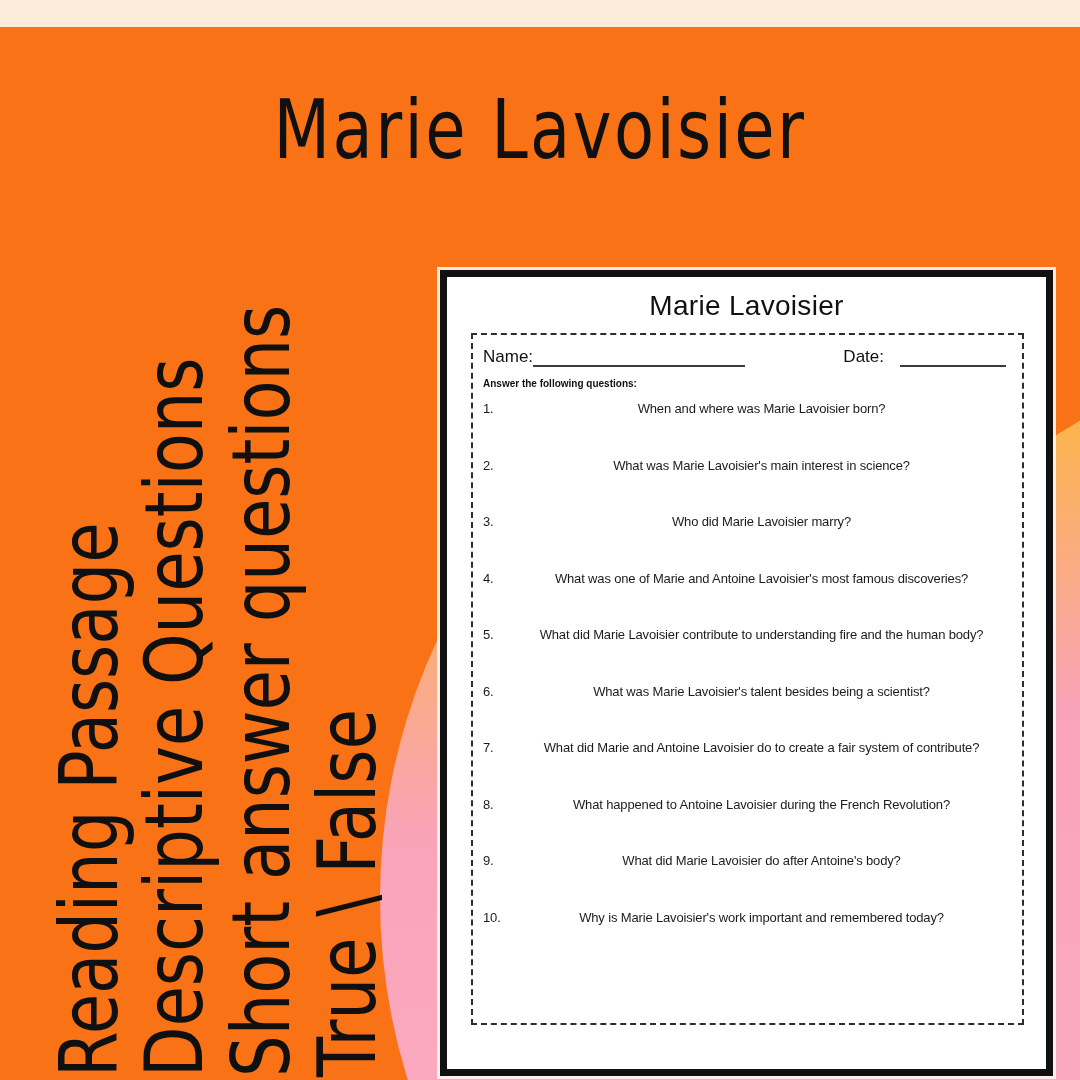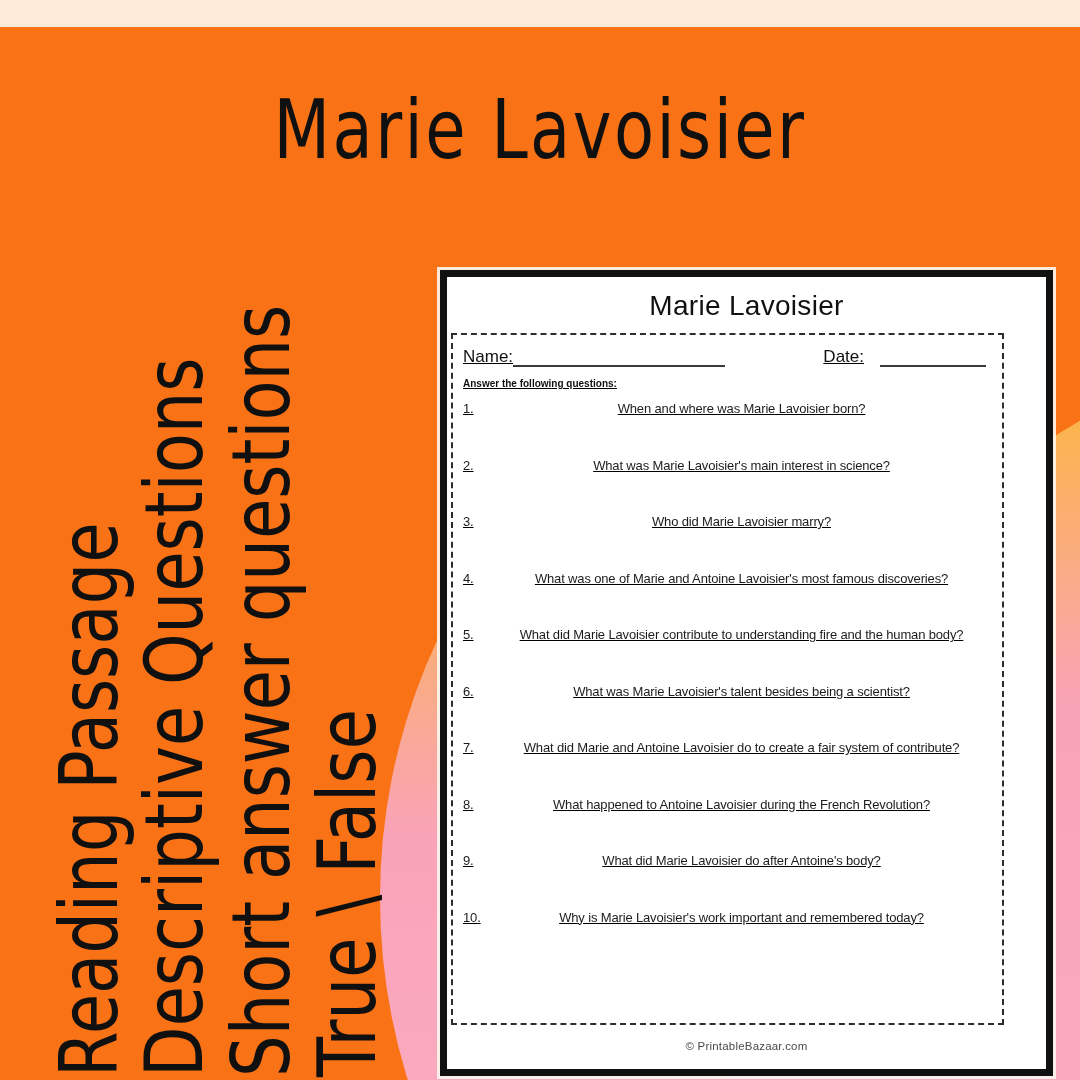--- a/index.html
+++ b/index.html
@@ -42,24 +42,23 @@
   .paper {
     position:absolute; left:440px; top:243px; width:613px; height:806px; z-index:3;
     background:#ffffff; border:7px solid #111111; box-sizing:border-box;
     box-shadow:0 0 0 3px rgba(252,246,238,.9);
   }
   .paper-title {
     margin-top:13px; text-align:center; font-size:28px; color:#111;
     letter-spacing:0.3px;
   }
   .dash-box {
-    position:absolute; left:4px; top:56px; width:553px; height:692px;
+    position:absolute; left:24px; top:56px; width:553px; height:692px;
     border:2px dashed #2d2d2d; box-sizing:border-box;
     padding:10px 14px 0 10px;
-    text-decoration:underline;
   }
   .name-row { display:flex; align-items:flex-end; font-size:17px; color:#111; margin-top:2px; }
   .u-line { display:inline-block; border-bottom:2px solid #3a3a3a; height:14px; }
   .name-line { width:212px; }
   .date-line { width:106px; }
   .date-group { margin-left:auto; display:flex; align-items:flex-end; margin-right:2px;gap:16px; }
   .instruction { font-size:10px; font-weight:bold; color:#111; margin-top:11px; }
   .q-list { margin-top:11px; }
   .q-item {
     display:flex; font-size:13px; line-height:18px; color:#1c1c1c;
@@ -142,16 +141,15 @@
           <span class="q-num">9.</span>
           <span class="q-text">What did Marie Lavoisier do after Antoine's body?</span>
         </div>
         <div class="q-item">
           <span class="q-num">10.</span>
           <span class="q-text">Why is Marie Lavoisier's work important and remembered today?</span>
         </div>
       </div>
     </div>
 
-    <div class="paper-footer">© PrintableBazaar.com</div>
   </div>
 
 </div>
 
 </body></html>

